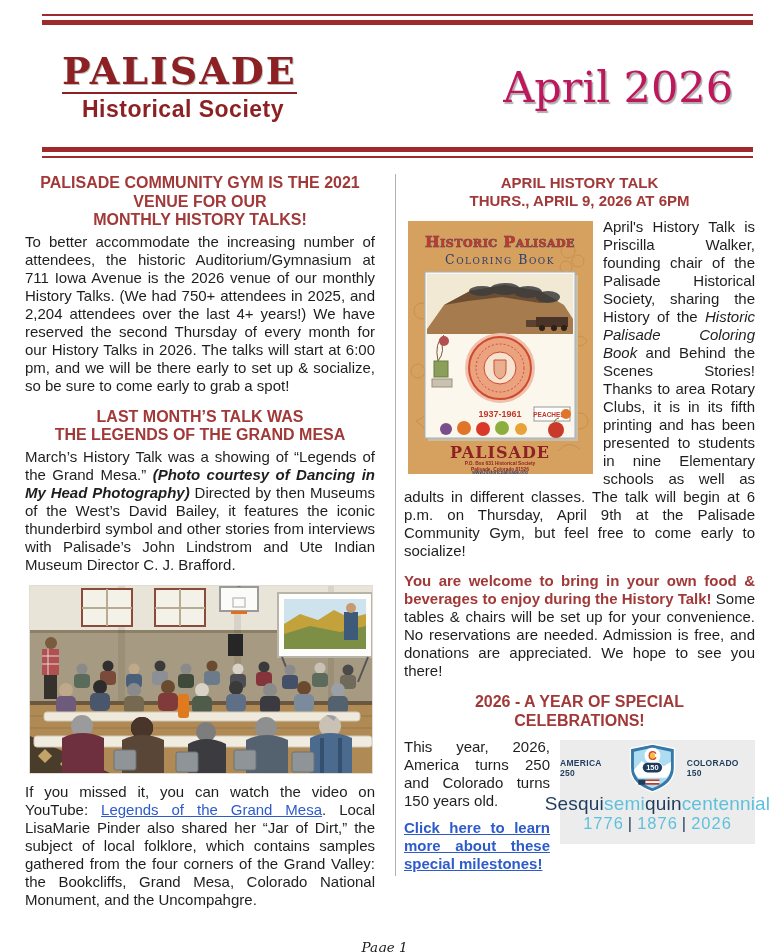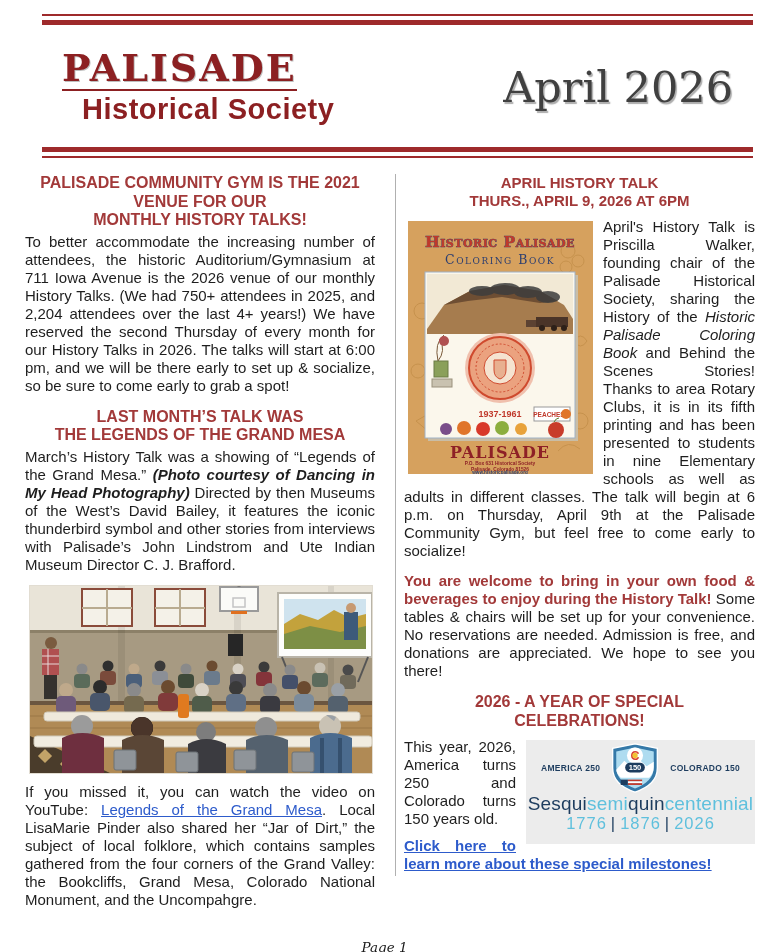--- a/index.html
+++ b/index.html
@@ -9,22 +9,22 @@
   
   .rule{margin-left:42px;margin-right:16px;}
   .rule .thin{height:2px;background:#9e2a2b;}
   .rule .thick{height:5px;background:#9e2a2b;}
   .rule-top{padding-top:14px;}
   .rule-top .thin{margin-bottom:4px;}
   .rule-bot .thick{margin-bottom:4px;}
 
   header{display:flex;justify-content:space-between;align-items:center;padding:10px 30px 8px 62px;height:104px;}
   .logo-title{font-family:"DejaVu Serif",serif;font-weight:bold;font-size:38px;letter-spacing:2px;color:#8c2022;line-height:1;display:inline-block;border-bottom:2px solid #8c2022;padding-bottom:2px;text-shadow:1px 1px 0 rgba(0,0,0,.25);}
-  .logo-sub{font-size:29px;font-weight:bold;color:#8c2022;letter-spacing:.5px;padding-left:20px;margin-top:2px;}
-  .issue{font-family:"DejaVu Serif",serif;font-size:43px;color:#404040;text-shadow:1.5px 1.5px 1px rgba(70,70,70,.45);margin-right:6px;}
+  .logo-sub{font-size:23px;font-weight:bold;color:#8c2022;letter-spacing:.5px;padding-left:20px;margin-top:2px;}
+  .issue{font-family:"DejaVu Serif",serif;font-size:43px;color:#be185d;text-shadow:1.5px 1.5px 1px rgba(70,70,70,.45);margin-right:6px;}
 
   main{display:flex;align-items:stretch;padding:16px 14px 0 25px;}
   .col-left{width:350px;flex:0 0 350px;}
   .divider{width:1px;background:#b0b0b0;margin:0 8px 42px 20px;}
   .col-right{flex:1;min-width:0;}
 
   h2{font-size:16px;line-height:1.16;font-weight:bold;color:#a23939;text-align:center;white-space:pre-line;margin:0 0 3px 0;}
   .col-right h2.main-talk{font-size:15px;line-height:1.2;margin-bottom:8px;}
   h2.mt{margin-top:13px;}
   p.body{font-size:15px;line-height:1.2;text-align:justify;margin:0 0 9px 0;}
@@ -34,21 +34,21 @@
   a.link{color:#2d5bcb;text-decoration:underline;cursor:pointer;}
 
   figure{margin:0;}
   .photo-fig{margin:11px 0 11px 4px;width:342px;height:187px;}
   .photo-fig svg{display:block;border:1px solid #e2ddd2;}
 
   .book-fig{float:left;width:185px;height:253px;margin:3px 10px 2px 4px;}
   .clear{clear:both;}
 
   
-  .sesqui-box{float:right;width:229px;height:104px;background:#ececec;margin:2px 0 8px 10px;display:flex;flex-direction:column;align-items:center;justify-content:flex-start;padding-top:3px;box-sizing:border-box;}
+  .sesqui-box{float:right;width:195px;height:104px;background:#ececec;margin:2px 0 8px 10px;display:flex;flex-direction:column;align-items:center;justify-content:flex-start;padding-top:3px;box-sizing:border-box;}
   .sesqui-top{display:flex;align-items:center;justify-content:center;gap:8px;height:50px;}
   .sesqui-label{font-size:8.5px;font-weight:bold;color:#1d3c5e;letter-spacing:.3px;}
   .wordmark{font-size:19px;letter-spacing:.2px;line-height:1.05;margin-top:1px;}
   .wm-navy{color:#1d3c5e;text-align:center;}
   .wm-blue{color:#5fc0dd;}
   .years-row{font-size:16.5px;color:#5fc0dd;letter-spacing:1px;line-height:1.1;}
   .years-row .sep{color:#1d3c5e;padding:0 4px;}
 
   footer{text-align:center;margin-top:20px;}
   .pagenum{font-family:"DejaVu Serif",serif;font-style:italic;font-size:13.5px;color:#1a1a1a;}

